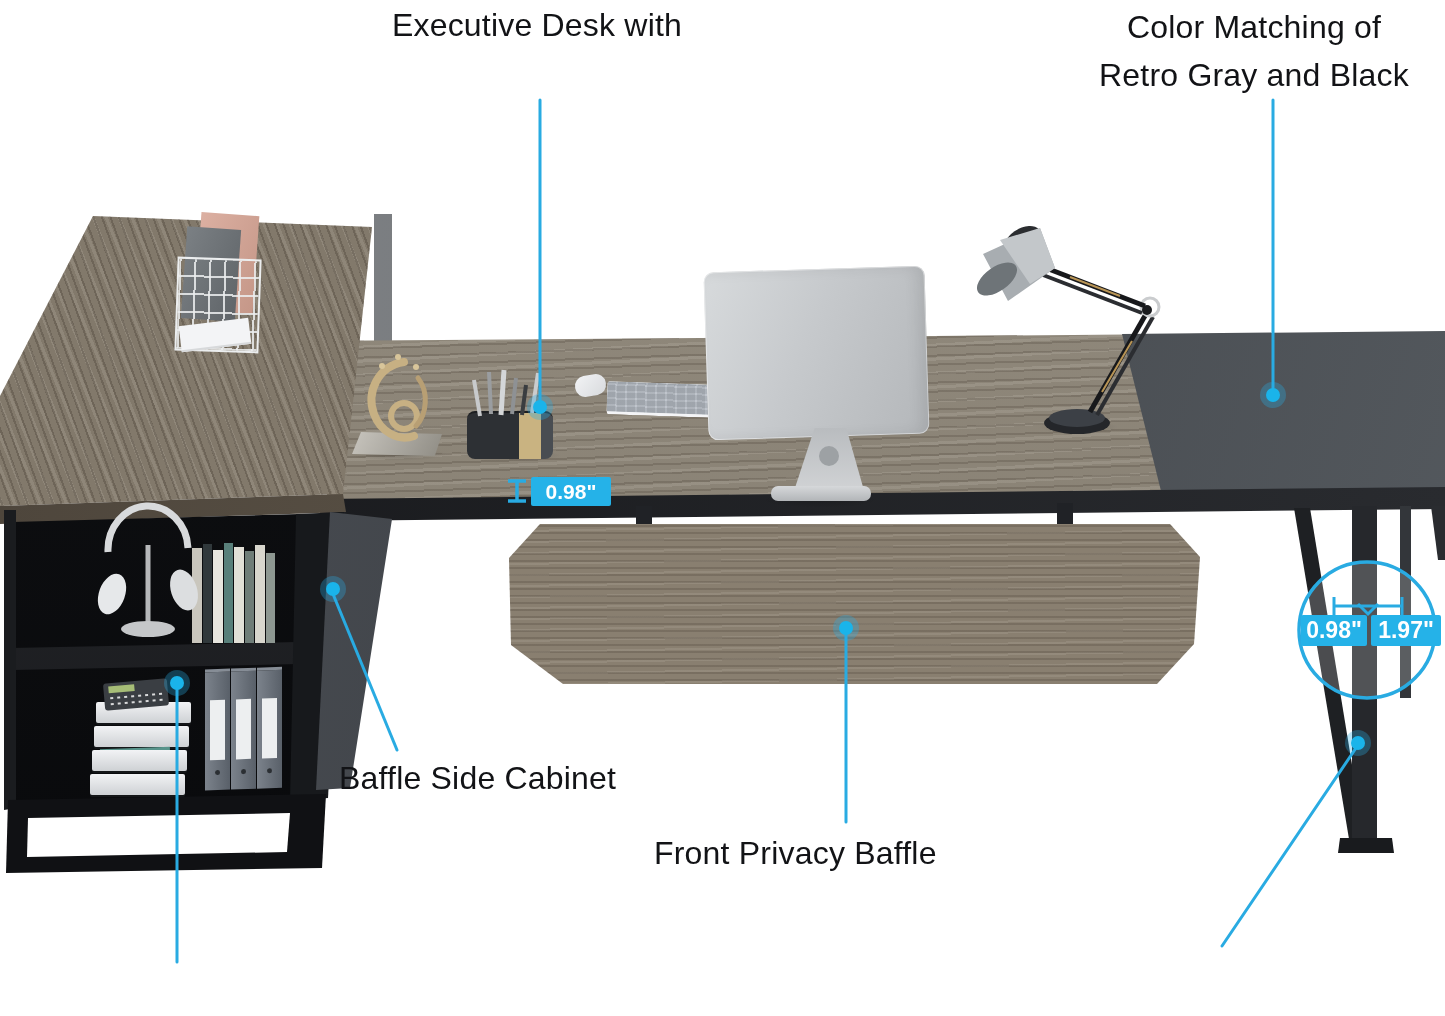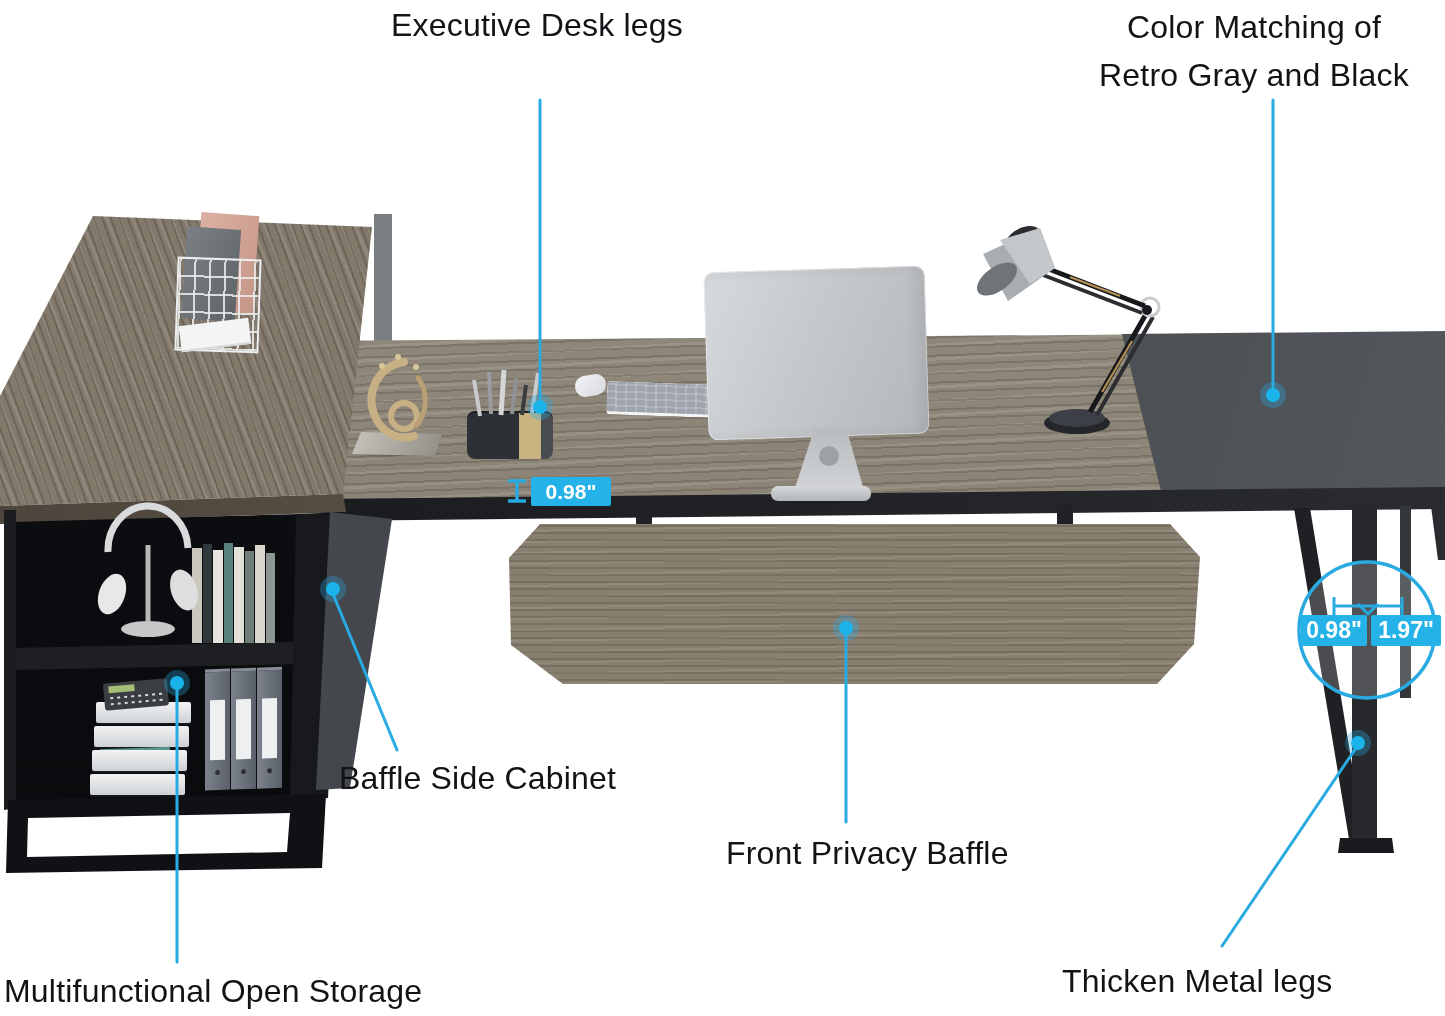--- a/index.html
+++ b/index.html
@@ -218,24 +218,22 @@
       <line x1="508" y1="481" x2="526" y2="481"></line>
       <line x1="508" y1="501" x2="526" y2="501"></line>
     </g>
   </svg>
 
   <div class="badge" id="badge-thickness">0.98"</div>
   <div class="badge" id="badge-leg-depth">0.98"</div>
   <div class="badge" id="badge-leg-width">1.97"</div>
 
   <div class="label center" style="left:312px;top:1px;width:450px;">
-    <div>Executive Desk legs</div>
+    <div>Executive Desk with</div>
   </div>
   <div class="label center" style="left:1040px;top:3px;width:428px;">
     <div>Color Matching of</div>
     <div>Retro Gray and Black</div>
   </div>
   <div class="label" style="left:339px;top:754px;">Baffle Side Cabinet</div>
-  <div class="label" style="left:726px;top:829px;">Front Privacy Baffle</div>
-  <div class="label" style="left:4px;top:967px;">Multifunctional Open Storage</div>
-  <div class="label" style="left:1062px;top:957px;">Thicken Metal legs</div>
+  <div class="label" style="left:654px;top:829px;">Front Privacy Baffle</div>
 
 </div>
 
 </body></html>

